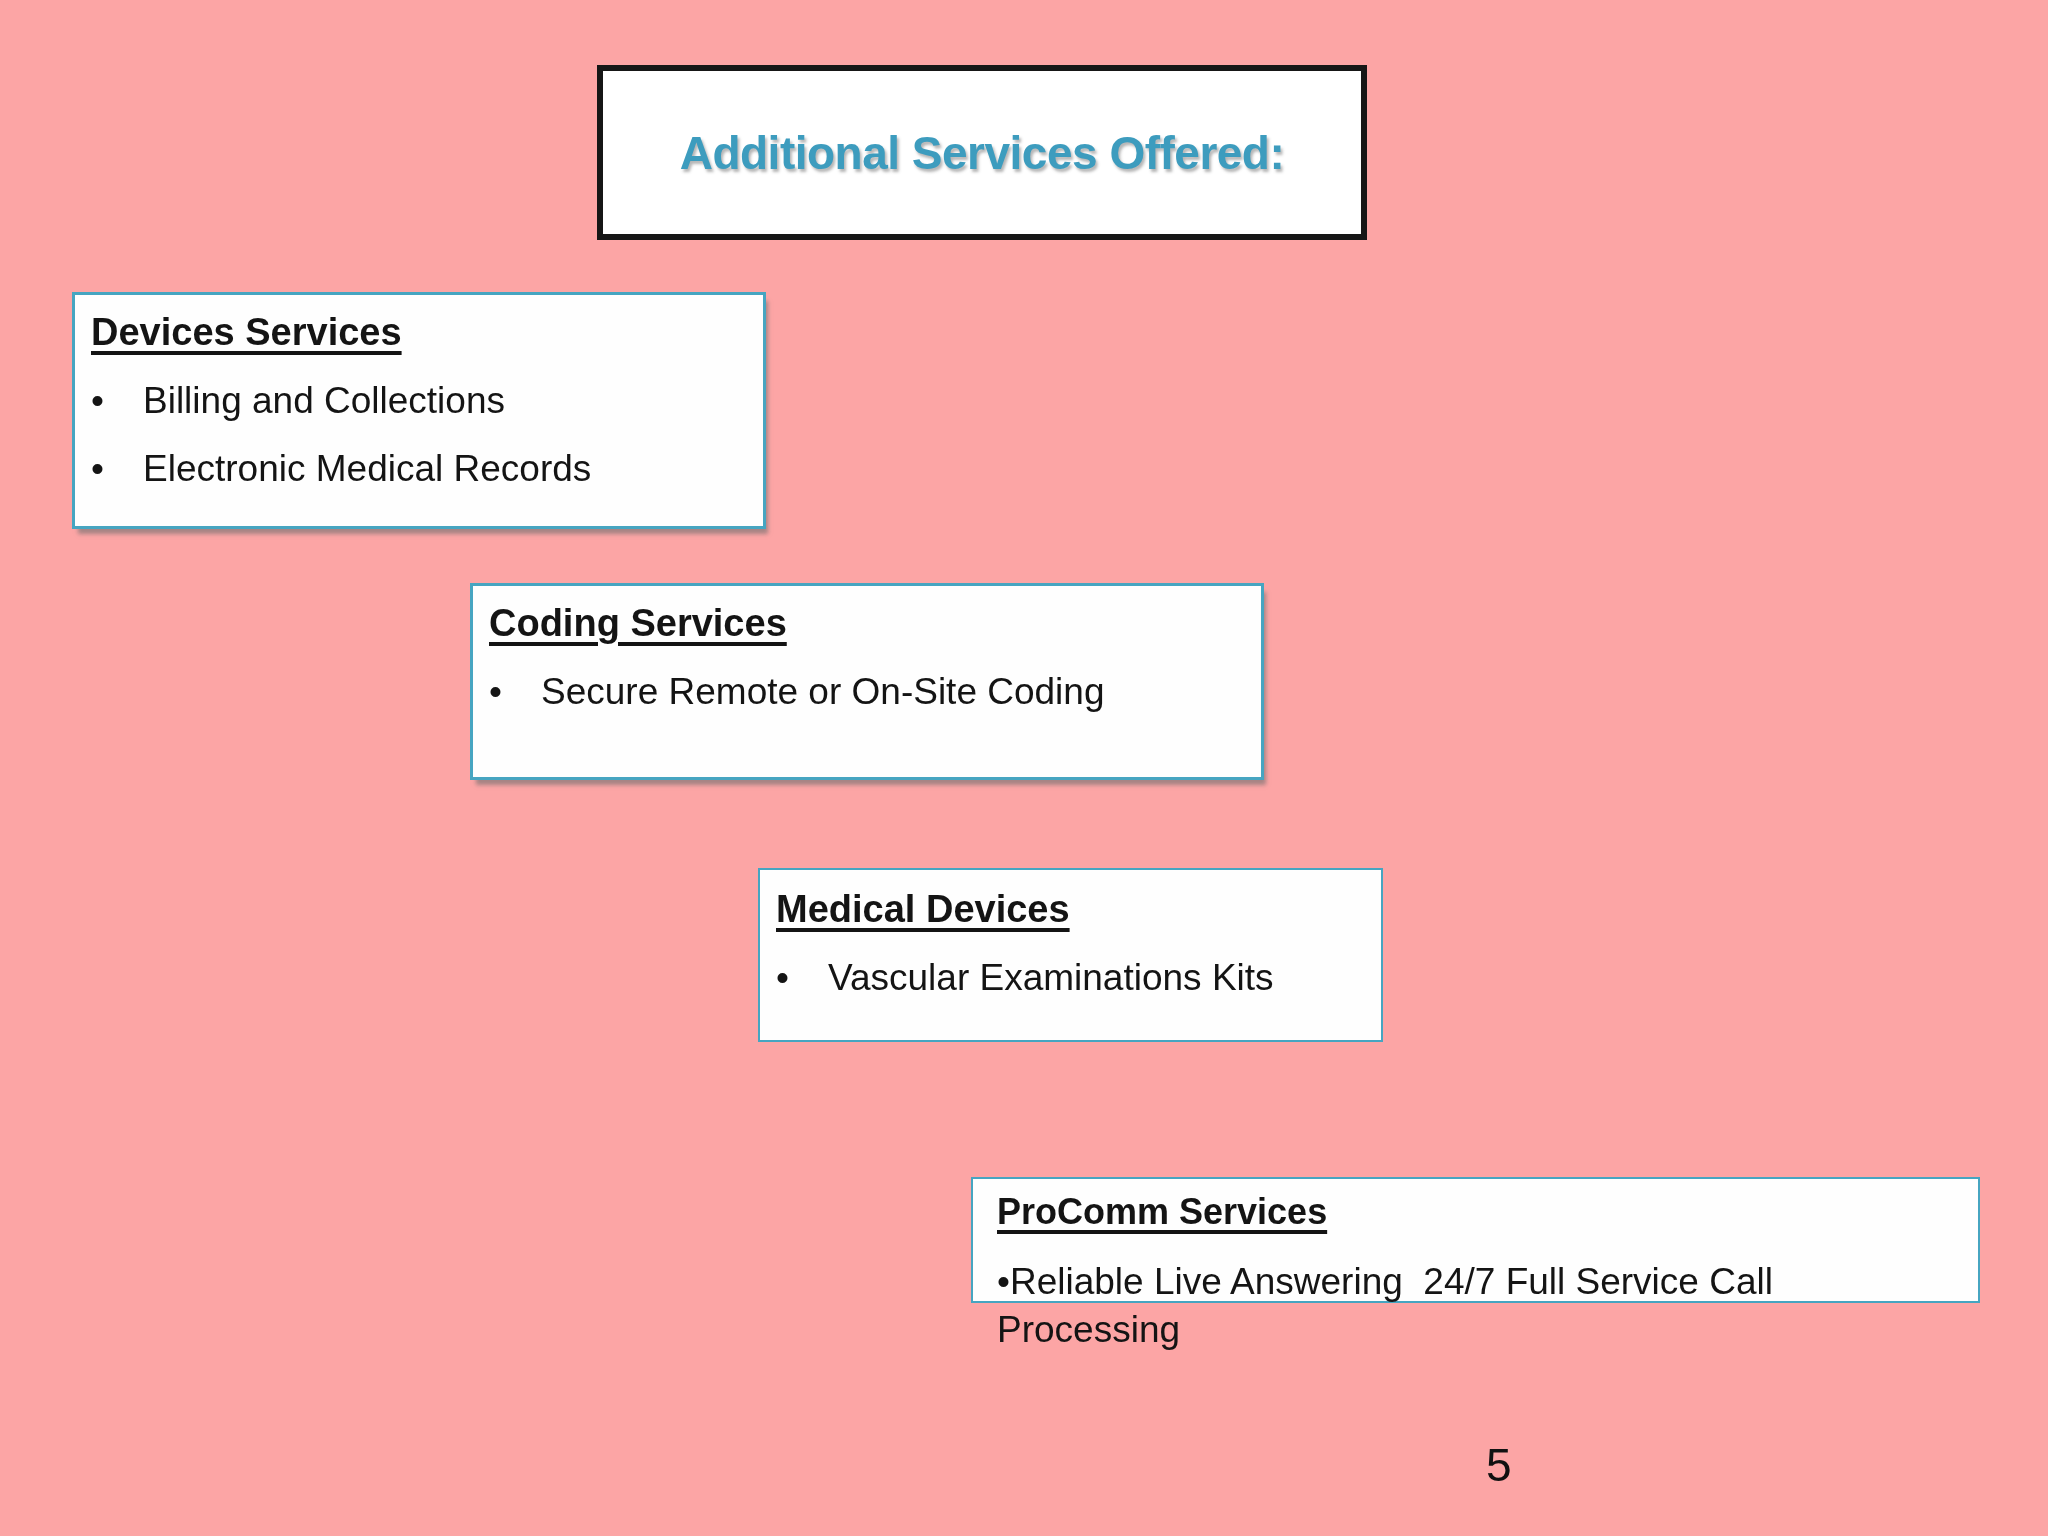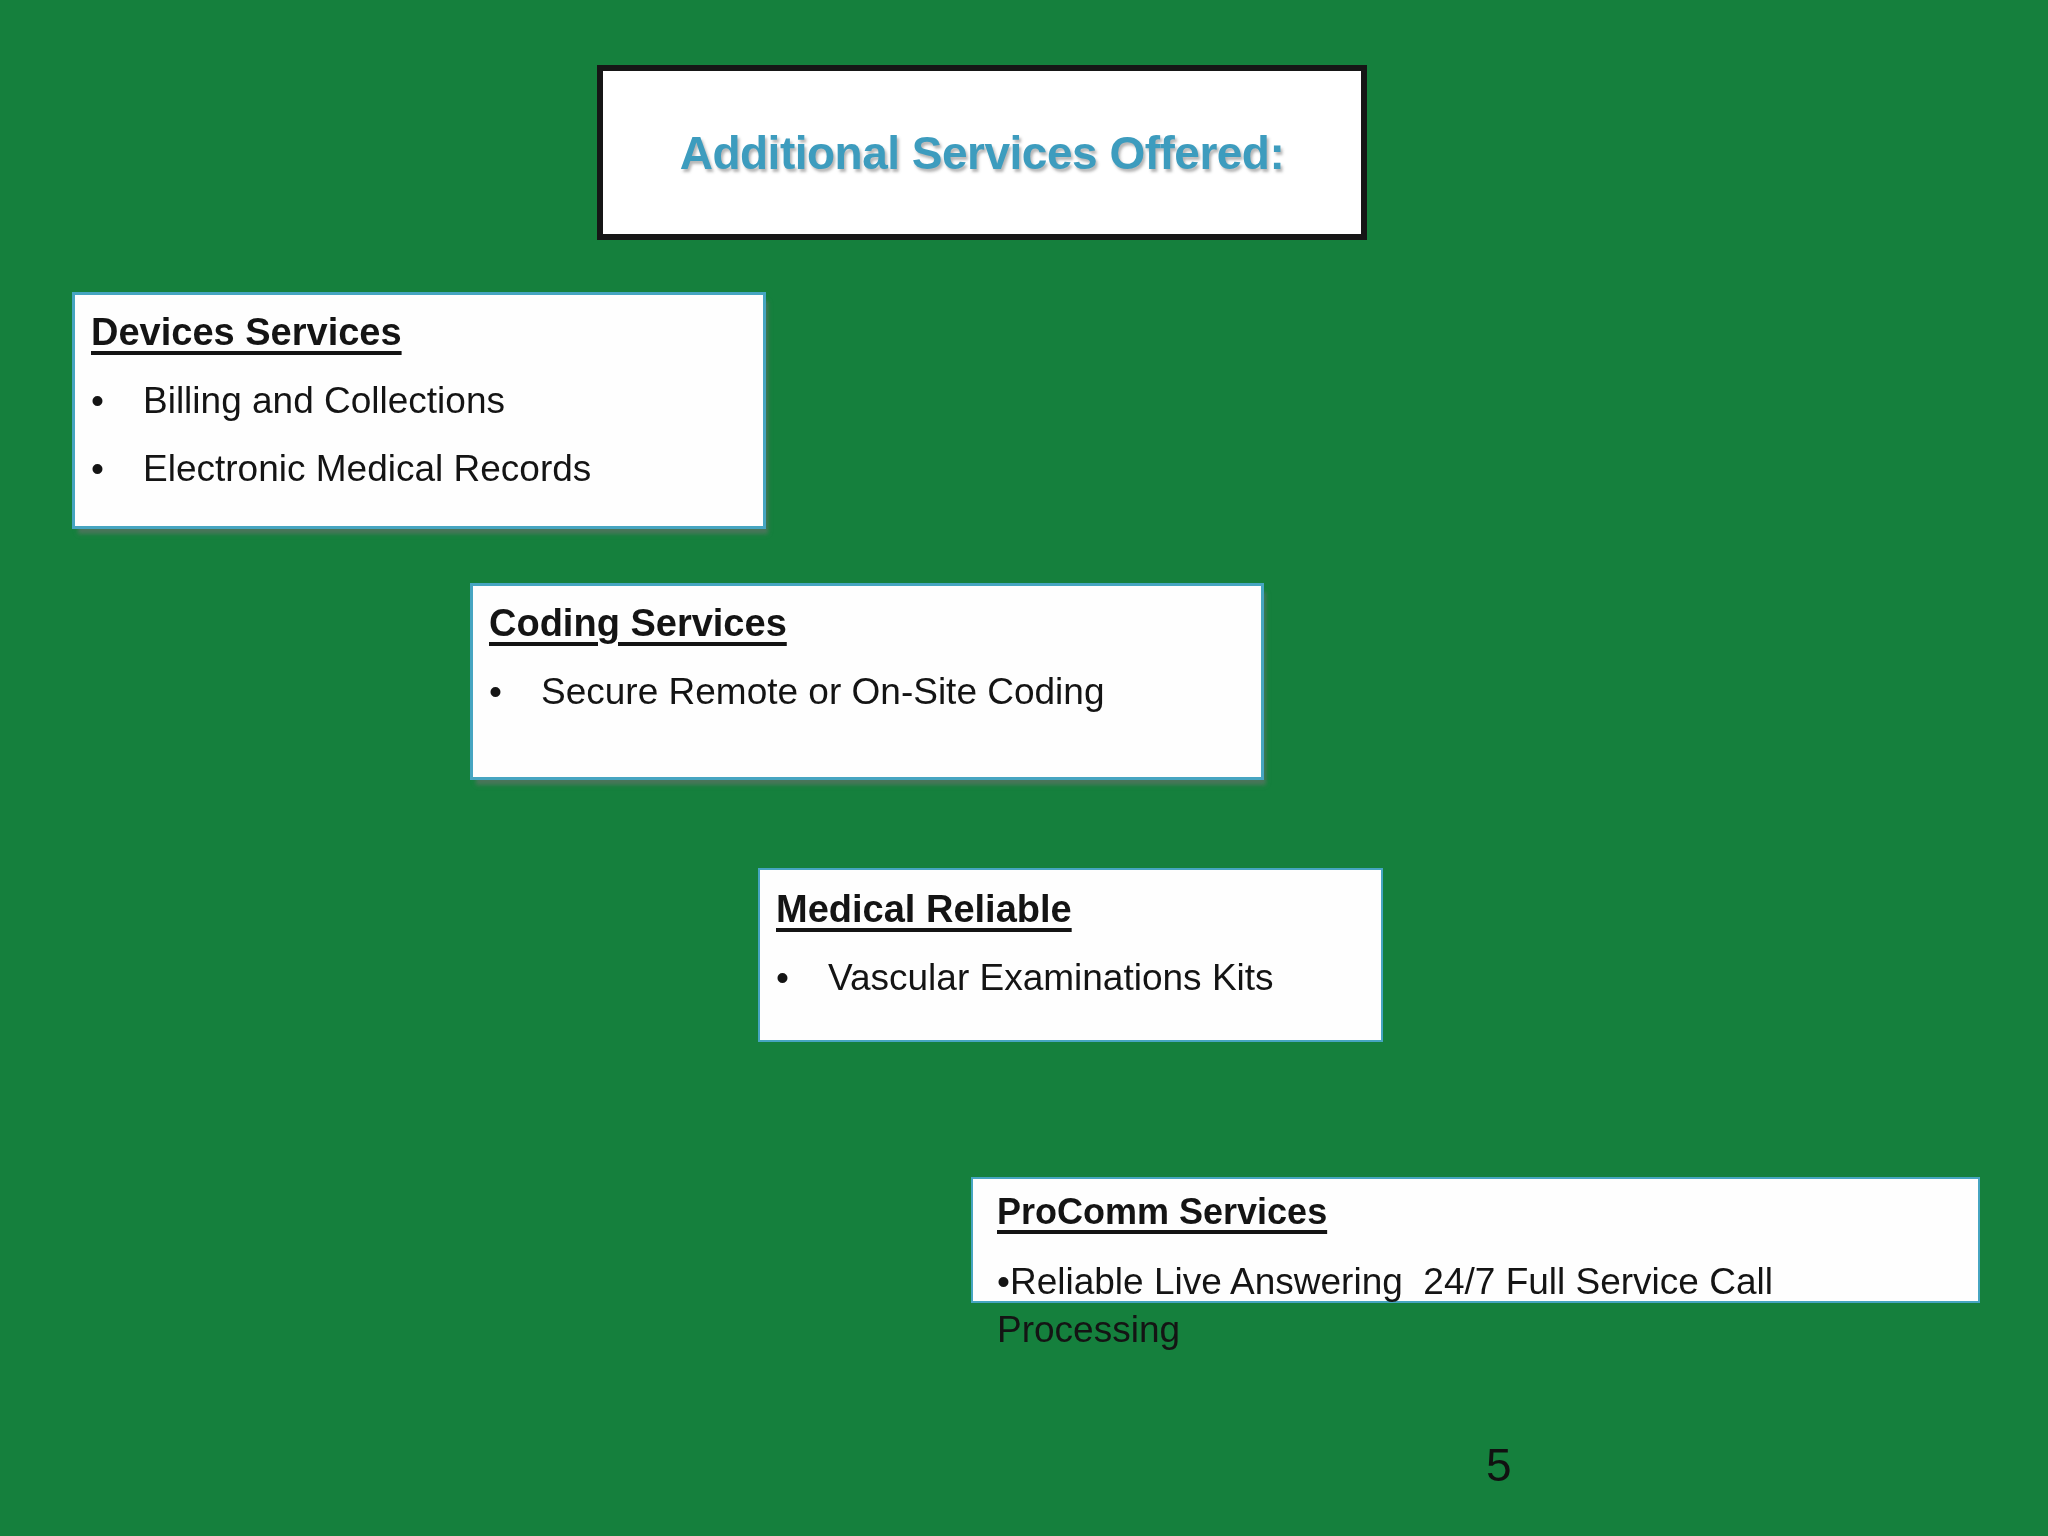--- a/index.html
+++ b/index.html
@@ -3,21 +3,21 @@
 <meta charset="utf-8">
 <style>
   * { margin: 0; padding: 0; box-sizing: border-box; }
   html, body { background: #ffffff; }
   body {
     width: 2048px; height: 1536px;
     position: relative;
     font-family: "Liberation Sans", sans-serif;
     color: #141414;
   }
-  .slide { position: absolute; inset: 0; background: #15803d; }
+  .slide { position: absolute; inset: 0; background: #fca5a5; }
 
   
   .title-box {
     position: absolute;
     left: 597px; top: 65px; width: 770px; height: 175px;
     background: #ffffff;
     border: 6px solid #161616;
     display: flex; align-items: center; justify-content: center;
   }
   .title-text {
@@ -102,21 +102,21 @@
 
   <section class="svc-box shadowed box-coding">
     <h2 class="heading">Coding Services</h2>
     <div class="bullet-row">
       <span class="bullet-glyph">•</span>
       <span class="bullet-text">Secure Remote or On-Site Coding</span>
     </div>
   </section>
 
   <section class="svc-box box-medical">
-    <h2 class="heading">Medical Reliable</h2>
+    <h2 class="heading">Medical Devices</h2>
     <div class="bullet-row">
       <span class="bullet-glyph">•</span>
       <span class="bullet-text">Vascular Examinations Kits</span>
     </div>
   </section>
 
   <section class="svc-box box-procomm">
     <h2 class="heading">ProComm Services</h2>
     <div class="procomm-body">•Reliable Live Answering  24/7 Full Service Call Processing</div>
   </section>

